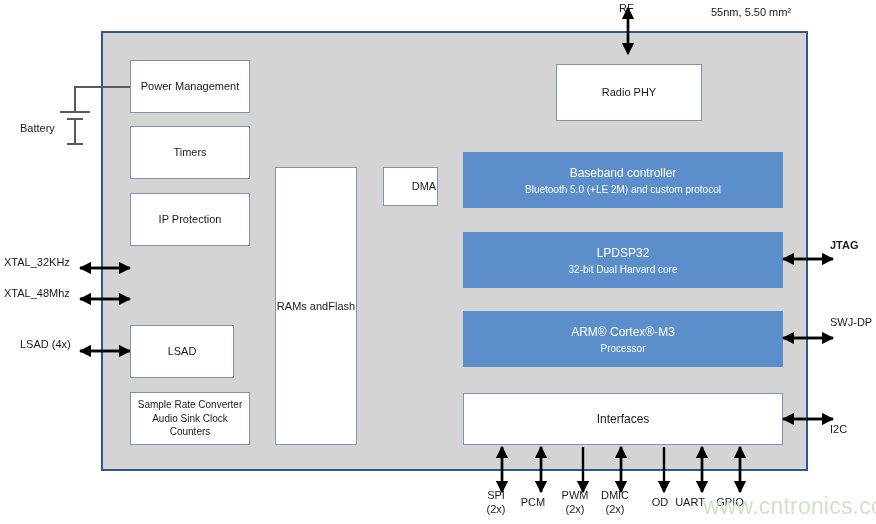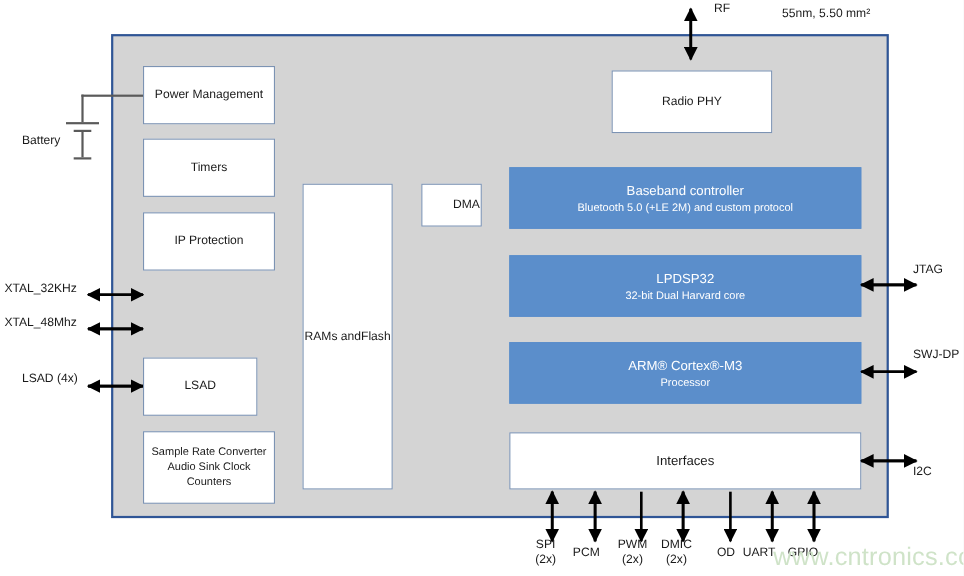--- a/index.html
+++ b/index.html
@@ -82,21 +82,21 @@
 </style>
 </head>
 <body>
 
 <div id="canvas">
 
   <div class="abs chip-die"></div>
 
   <div class="abs lbl" style="left:711px; top:6px;">55nm, 5.50 mm²</div>
 
-  <div class="abs lbl" style="left:616px; top:2px;padding-left:33px;">RF</div>
+  <div class="abs lbl" style="left:586px; top:2px;padding-left:33px;">RF</div>
   <svg class="arrow" style="left:0; top:0; width:876px; height:524px;">
     <defs>
       <marker id="ah" viewBox="0 0 10 10" refX="9" refY="5" markerWidth="5.2" markerHeight="5.2" orient="auto">
         <path d="M 0 0 L 10 5 L 0 10 z" fill="#000000"></path>
       </marker>
     </defs>
     <line x1="628" y1="50" x2="628" y2="8" marker-end="url(#ah)"></line>
     <line x1="628" y1="8" x2="628" y2="54" marker-end="url(#ah)"></line>
   </svg>
 
@@ -139,21 +139,21 @@
 
   <div class="abs blk" style="left:130px; top:193px; width:120px; height:53px;">
     <span>IP Protection</span>
   </div>
 
 
   <div class="abs blk" style="left:130px; top:325px; width:104px; height:53px;">
     <span>LSAD</span>
   </div>
 
-  <div class="abs blk small" style="left:130px; top:392px; width:120px; height:66px; flex-direction:column;">
+  <div class="abs blk small" style="left:130px; top:392px; width:120px; height:53px; flex-direction:column;">
     <span>Sample Rate Converter</span>
     <span>Audio Sink Clock Counters</span>
   </div>
 
   <div class="abs blk" style="left:275px; top:167px; width:82px; height:278px; flex-direction:row;">
     <span>RAMs and</span>
     <span>Flash</span>
   </div>
 
   <div class="abs blk" style="left:383px; top:167px; width:55px; height:39px;padding-left:27px;">
@@ -177,21 +177,21 @@
 
   <div class="abs blk-blue" style="left:463px; top:311px; width:320px; height:56px;">
     <span class="t1">ARM® Cortex®-M3</span>
     <span class="t2">Processor</span>
   </div>
 
   <div class="abs blk" style="left:463px; top:393px; width:320px; height:52px;">
     <span style="font-size:12px;">Interfaces</span>
   </div>
 
-  <div class="abs lbl" style="left:830px; top:239px;">JTAG</div>
+  <div class="abs lbl" style="left:830px; top:239px;font-weight:bold;">JTAG</div>
   <div class="abs lbl" style="left:830px; top:316px;">SWJ-DP</div>
   <div class="abs lbl" style="left:830px; top:423px;">I2C</div>
 
   <svg class="arrow" style="left:0; top:0; width:876px; height:524px;">
 
     <line x1="783" y1="259" x2="833" y2="259" marker-end="url(#ah)"></line>
     <line x1="833" y1="259" x2="783" y2="259" marker-end="url(#ah)"></line>
 
     <line x1="783" y1="338" x2="833" y2="338" marker-end="url(#ah)"></line>
     <line x1="833" y1="338" x2="783" y2="338" marker-end="url(#ah)"></line>

